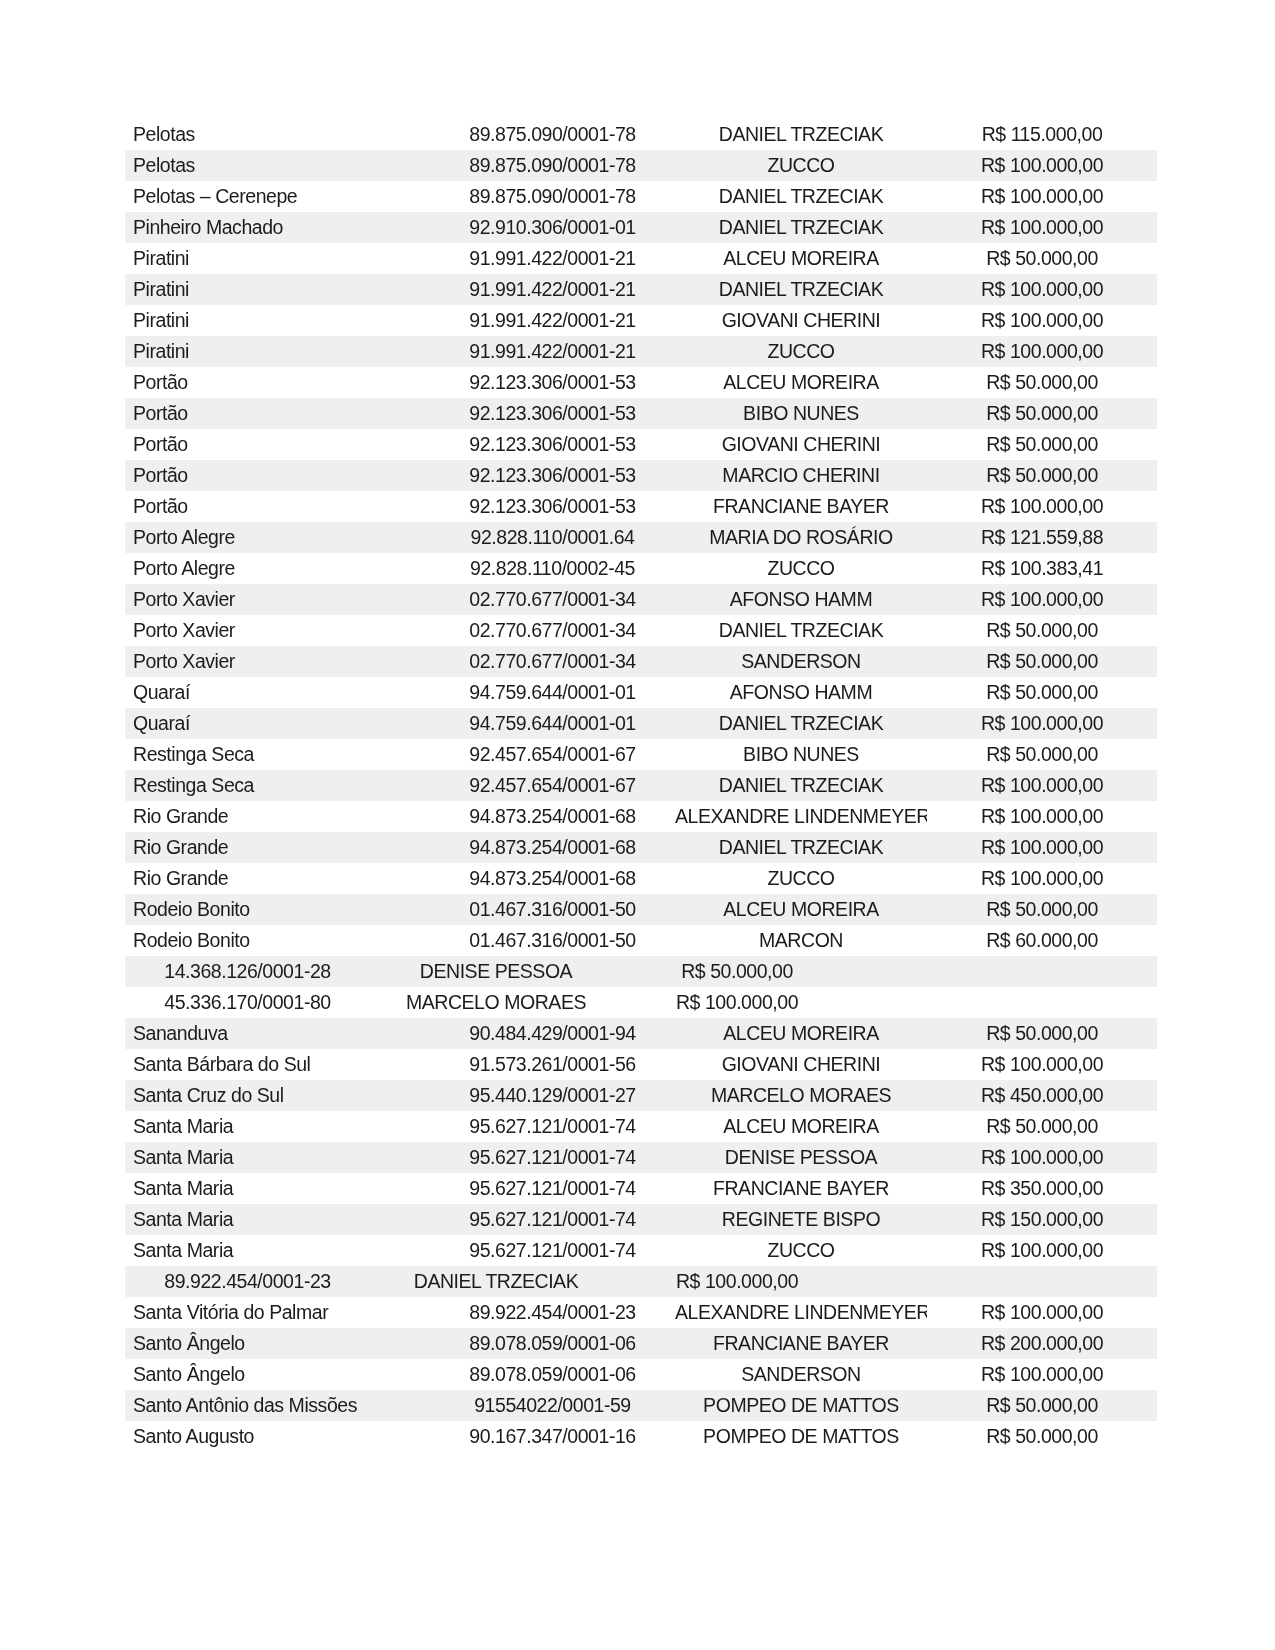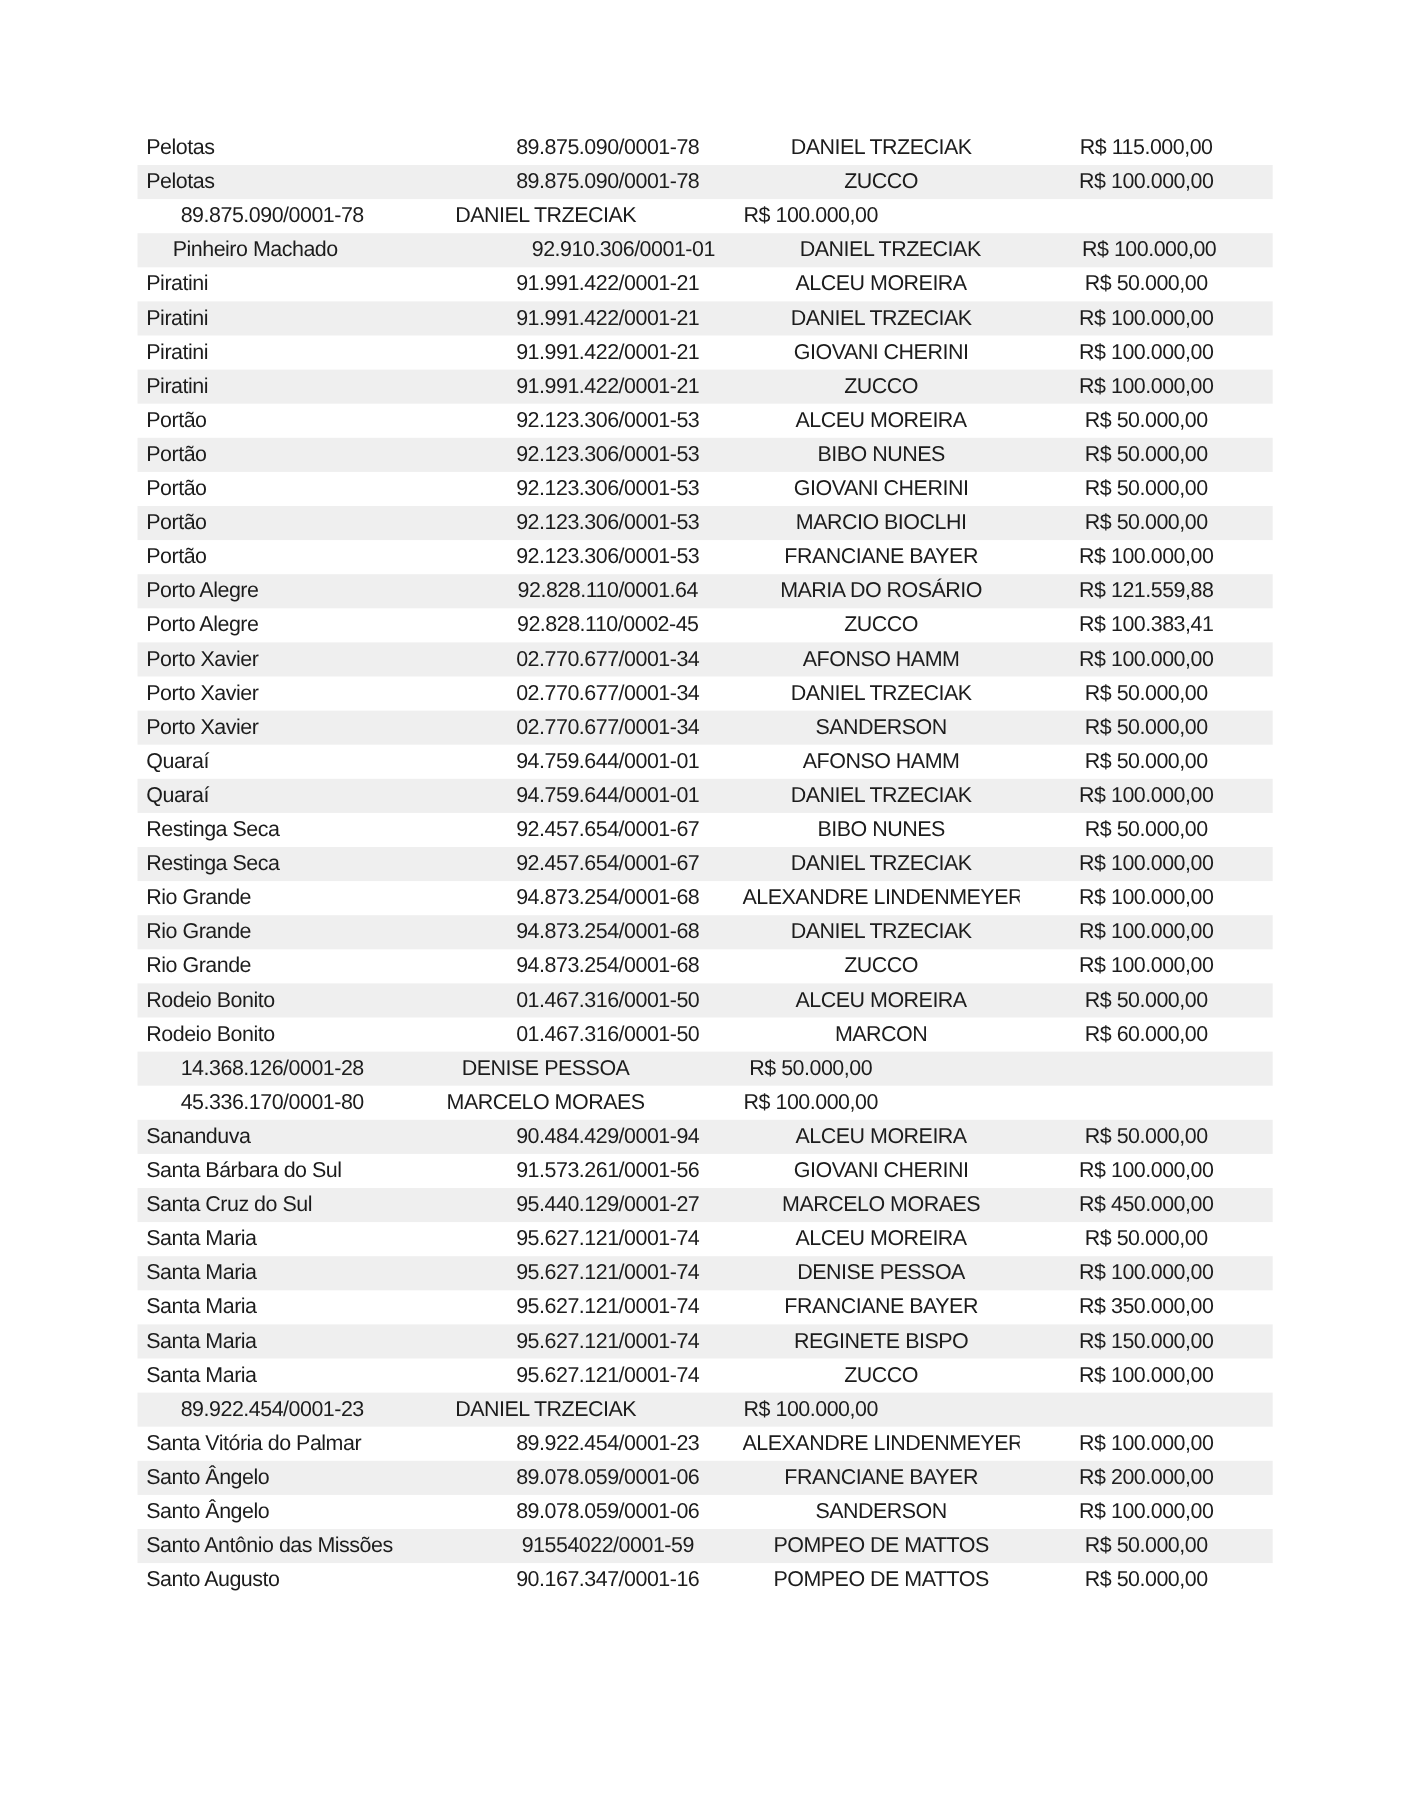--- a/index.html
+++ b/index.html
@@ -74,25 +74,26 @@
         <div class="cell person">DANIEL TRZECIAK</div>
         <div class="cell value">R$ 115.000,00</div>
       </div>
       <div class="row alt" style="background: rgb(239, 239, 239);">
         <div class="cell municipality">Pelotas</div>
         <div class="cell cnpj">89.875.090/0001-78</div>
         <div class="cell person">ZUCCO</div>
         <div class="cell value">R$ 100.000,00</div>
       </div>
       <div class="row">
+        <div class="cell municipality">Pelotas – Cerenepe</div>
         <div class="cell cnpj">89.875.090/0001-78</div>
         <div class="cell person">DANIEL TRZECIAK</div>
         <div class="cell value">R$ 100.000,00</div>
       </div>
-      <div class="row alt" style="background: rgb(239, 239, 239); padding-left: 24px;">
+      <div class="row alt" style="background: rgb(239, 239, 239);">
         <div class="cell municipality">Pinheiro Machado</div>
         <div class="cell cnpj">92.910.306/0001-01</div>
         <div class="cell person">DANIEL TRZECIAK</div>
         <div class="cell value">R$ 100.000,00</div>
       </div>
       <div class="row">
         <div class="cell municipality">Piratini</div>
         <div class="cell cnpj">91.991.422/0001-21</div>
         <div class="cell person">ALCEU MOREIRA</div>
         <div class="cell value">R$ 50.000,00</div>
@@ -129,21 +130,21 @@
       </div>
       <div class="row">
         <div class="cell municipality">Portão</div>
         <div class="cell cnpj">92.123.306/0001-53</div>
         <div class="cell person">GIOVANI CHERINI</div>
         <div class="cell value">R$ 50.000,00</div>
       </div>
       <div class="row alt" style="background: rgb(239, 239, 239);">
         <div class="cell municipality">Portão</div>
         <div class="cell cnpj">92.123.306/0001-53</div>
-        <div class="cell person">MARCIO BIOCLHI</div>
+        <div class="cell person">MARCIO CHERINI</div>
         <div class="cell value">R$ 50.000,00</div>
       </div>
       <div class="row">
         <div class="cell municipality">Portão</div>
         <div class="cell cnpj">92.123.306/0001-53</div>
         <div class="cell person">FRANCIANE BAYER</div>
         <div class="cell value">R$ 100.000,00</div>
       </div>
       <div class="row alt" style="background: rgb(239, 239, 239);">
         <div class="cell municipality">Porto Alegre</div>

